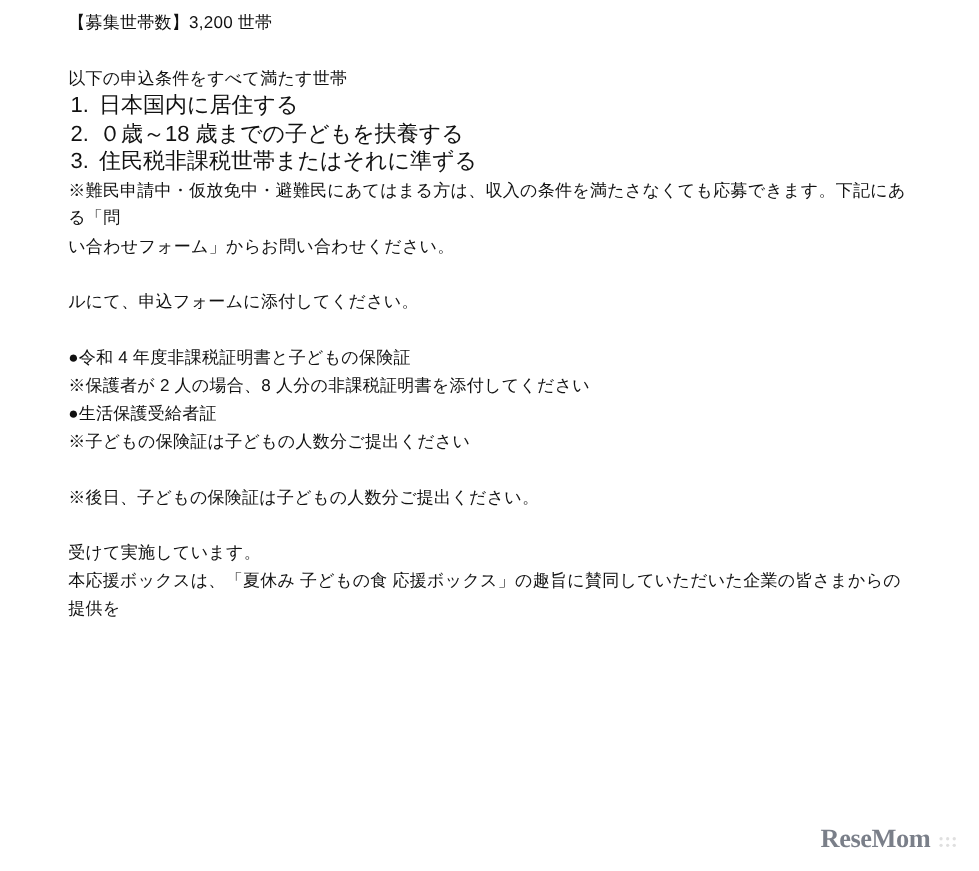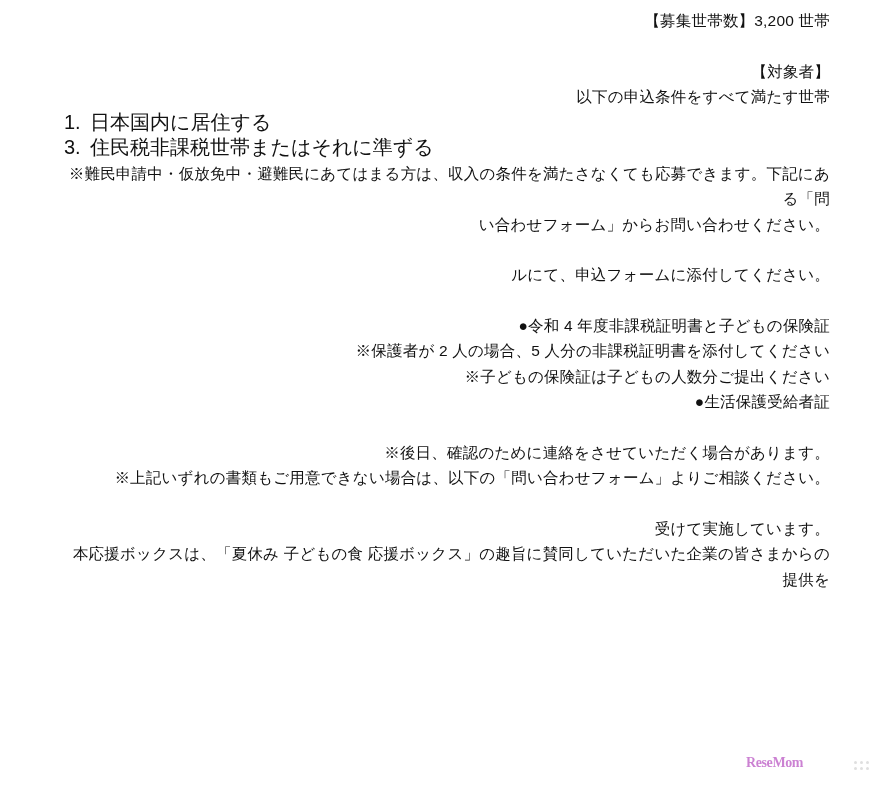--- a/index.html
+++ b/index.html
@@ -26,21 +26,20 @@
   }
   .blk {
     margin: 0;
   }
   .line {
     font-size: 15.5px;
     line-height: 25.5px;
     letter-spacing: 0.2px;
     white-space: pre-wrap;
     word-break: break-all;
-    text-align: right;
   }
   .spacer {
     height: 25px;
   }
   .num-item {
     font-size: 20px;
     line-height: 25.5px;
     padding-left: 2px;
   }
   .num-item .n {
@@ -52,23 +51,23 @@
     position: absolute;
     right: 14px;
     bottom: 16px;
     width: 130px;
     height: 26px;
     opacity: 0.55;
     user-select: none;
   }
   #watermark .wm-text {
     font-family: "Liberation Serif", serif;
-    font-size: 14px;
+    font-size: 24px;
     font-weight: bold;
-    color: #a21caf;
+    color: #0f172a;
     letter-spacing: -0.4px;
     line-height: 26px;
     white-space: nowrap;
   }
   #watermark .wm-dots {
     position: absolute;
     right: 2px;
     bottom: 3px;
     width: 20px;
     height: 12px;
@@ -86,48 +85,49 @@
 
 <div id="doc">
 
   <div class="blk">
     <div class="line">【募集世帯数】3,200 世帯</div>
   </div>
 
   <div class="spacer"></div>
 
   <div class="blk">
-    <div class="line">【対象者】</div>
     <div class="line">以下の申込条件をすべて満たす世帯</div>
     <div class="num-item">
       <span class="n">1.</span><span>日本国内に居住する</span>
+    </div>
+    <div class="num-item">
+      <span class="n">2.</span><span>０歳～18 歳までの子どもを扶養する</span>
     </div>
     <div class="num-item">
       <span class="n">3.</span><span>住民税非課税世帯またはそれに準ずる</span>
     </div>
     <div class="line">※難民申請中・仮放免中・避難民にあてはまる方は、収入の条件を満たさなくても応募できます。下記にある「問</div>
     <div class="line">い合わせフォーム」からお問い合わせください。</div>
   </div>
 
   <div class="spacer"></div>
 
   <div class="blk">
     <div class="line">ルにて、申込フォームに添付してください。</div>
 
     <div class="spacer"></div>
 
     <div class="line">●令和 4 年度非課税証明書と子どもの保険証</div>
-    <div class="line">※保護者が 2 人の場合、5 人分の非課税証明書を添付してください</div>
+    <div class="line">※保護者が 2 人の場合、8 人分の非課税証明書を添付してください</div>
+    <div class="line">●生活保護受給者証</div>
     <div class="line">※子どもの保険証は子どもの人数分ご提出ください</div>
-    <div class="line">●生活保護受給者証</div>
 
     <div class="spacer"></div>
 
-    <div class="line">※後日、確認のために連絡をさせていただく場合があります。</div>
-    <div class="line">※上記いずれの書類もご用意できない場合は、以下の「問い合わせフォーム」よりご相談ください。</div>
+    <div class="line">※後日、子どもの保険証は子どもの人数分ご提出ください。</div>
   </div>
 
   <div class="spacer"></div>
 
   <div class="blk">
     <div class="line">受けて実施しています。</div>
     <div class="line">本応援ボックスは、「夏休み 子どもの食 応援ボックス」の趣旨に賛同していただいた企業の皆さまからの提供を</div>
   </div>
 
   <div class="spacer"></div>

